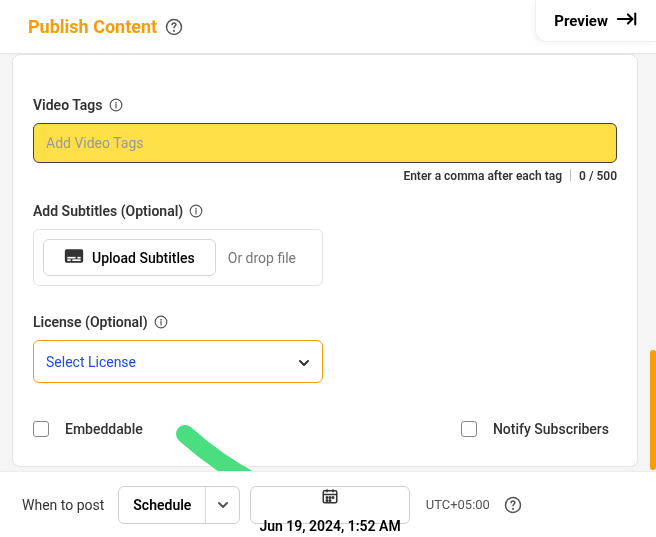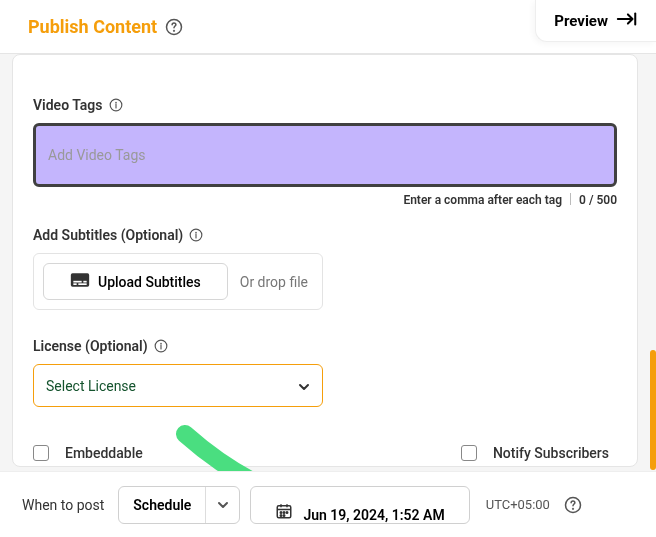--- a/index.html
+++ b/index.html
@@ -5,44 +5,44 @@
 * { box-sizing: border-box; margin: 0; padding: 0; font-family: -apple-system, BlinkMacSystemFont, "Segoe UI", Roboto, Helvetica, Arial, sans-serif; }
 body { width: 656px; height: 537px; background: #f5f5f5; overflow: hidden; position: relative; }
 
 .header { position: absolute; top: 0; left: 0; right: 0; height: 54px; background: #fff; border-bottom: 1px solid #e5e5e5; display: flex; align-items: center; padding: 0 28px; }
 .header-title { color: #f59e0b; font-weight: 700; font-size: 18px; margin-right: 8px; }
 .preview-btn { position: absolute; right: 0; top: 0; height: 42px; background: #fff; border: none; border-left: 1px solid #eee; border-bottom: 1px solid #eee; border-radius: 0 0 0 12px; padding: 0 18px; display: flex; align-items: center; font-weight: 700; font-size: 15px; gap: 8px; box-shadow: -2px 2px 6px rgba(0,0,0,0.04); cursor: pointer; }
 
 .card { position: absolute; top: 54px; left: 12px; right: 18px; bottom: 70px; background: #fff; border: 1px solid #e5e5e5; border-radius: 8px; padding: 22px 20px; overflow: hidden; }
 
 .section-label { font-size: 14px; font-weight: 600; color: #333; display: flex; align-items: center; gap: 6px; margin-bottom: 10px; }
-.text-input { width: 100%; border: 3px solid #404040; border-radius: 6px; padding: 21px 12px; font-size: 14px; color: #333; background: #c4b5fd; }
+.text-input { width: 100%; border: 1px solid #404040; border-radius: 6px; padding: 11px 12px; font-size: 14px; color: #333; background: #fde047; }
 .text-input::placeholder { color: #999; }
 
 .hint-row { display: flex; justify-content: flex-end; gap: 8px; margin-top: 6px; font-size: 12px; color: #333; font-weight: 600; }
 .hint-row .divider { width: 1px; height: 12px; background: #bbb; }
 
 .subtitles-row { display: flex; align-items: center; gap: 12px; border: 1px solid #e3e3e3; border-radius: 6px; padding: 9px; width: fit-content; min-width: 290px; }
-.upload-btn { display: flex; align-items: center; gap: 8px; border: 1px solid #d6d6d6; border-radius: 6px; background: #fff; padding: 8px 26px; font-size: 14px; font-weight: 500; cursor: pointer; }
+.upload-btn { display: flex; align-items: center; gap: 8px; border: 1px solid #d6d6d6; border-radius: 6px; background: #fff; padding: 8px 20px; font-size: 14px; font-weight: 500; cursor: pointer; }
 .drop-text { color: #777; font-size: 14px; }
 
 .select-box { width: 290px; border: 1.5px solid #f59e0b; border-radius: 6px; padding: 11px 12px; background: #fff; display: flex; justify-content: space-between; align-items: center; cursor: pointer; }
-.select-box .placeholder { color: #14532d; font-size: 14px; }
+.select-box .placeholder { color: #1d4ed8; font-size: 14px; }
 
 .checkbox-row { display: flex; justify-content: space-between; margin-top: 38px; padding-right: 8px; }
 .checkbox-item { display: flex; align-items: center; gap: 16px; }
 .checkbox-item .cb { width: 16px; height: 16px; border: 1.5px solid #888; border-radius: 3px; background: #fff; }
 .checkbox-item .lbl { font-size: 14px; color: #333; font-weight: 500; }
 
 .footer { position: absolute; bottom: 0; left: 0; right: 0; height: 66px; background: #fff; border-top: 1px solid #eee; display: flex; align-items: center; padding: 0 22px; gap: 10px; }
 .footer-label { font-size: 14px; color: #333; margin-right: 4px; text-align: center; }
 .schedule-select { display: flex; align-items: center; border: 1px solid #d0d0d0; border-radius: 6px; background: #fff; height: 38px; overflow: hidden; cursor: pointer; }
 .schedule-select .main { padding: 0 14px; font-size: 14px; font-weight: 600; }
 .schedule-select .chev { border-left: 1px solid #ddd; width: 34px; height: 100%; display: flex; align-items: center; justify-content: center; }
-.date-box { display: flex; align-items: flex-end; gap: 10px; border: 1px solid #d0d0d0; border-radius: 6px; background: #fff; height: 38px; padding: 0 24px; font-size: 14px; font-weight: 600; cursor: pointer; }
+.date-box { display: flex; align-items: center; gap: 10px; border: 1px solid #d0d0d0; border-radius: 6px; background: #fff; height: 38px; padding: 0 8px; font-size: 14px; font-weight: 600; cursor: pointer; flex-direction: column; }
 .tz { font-size: 13px; color: #555; margin-left: 6px; }
 
 .info-icon { width: 14px; height: 14px; display: inline-flex; }
 .info-icon-lg { width: 18px; height: 18px; display: inline-flex; }
 
 .scrollbar-accent { position: absolute; right: 0; top: 350px; width: 6px; height: 120px; background: #f59e0b; border-radius: 3px; }
 
 .arrow-overlay { position: absolute; left: 170px; top: 424px; pointer-events: none; }
 
 .gap-20 { margin-top: 20px; }

